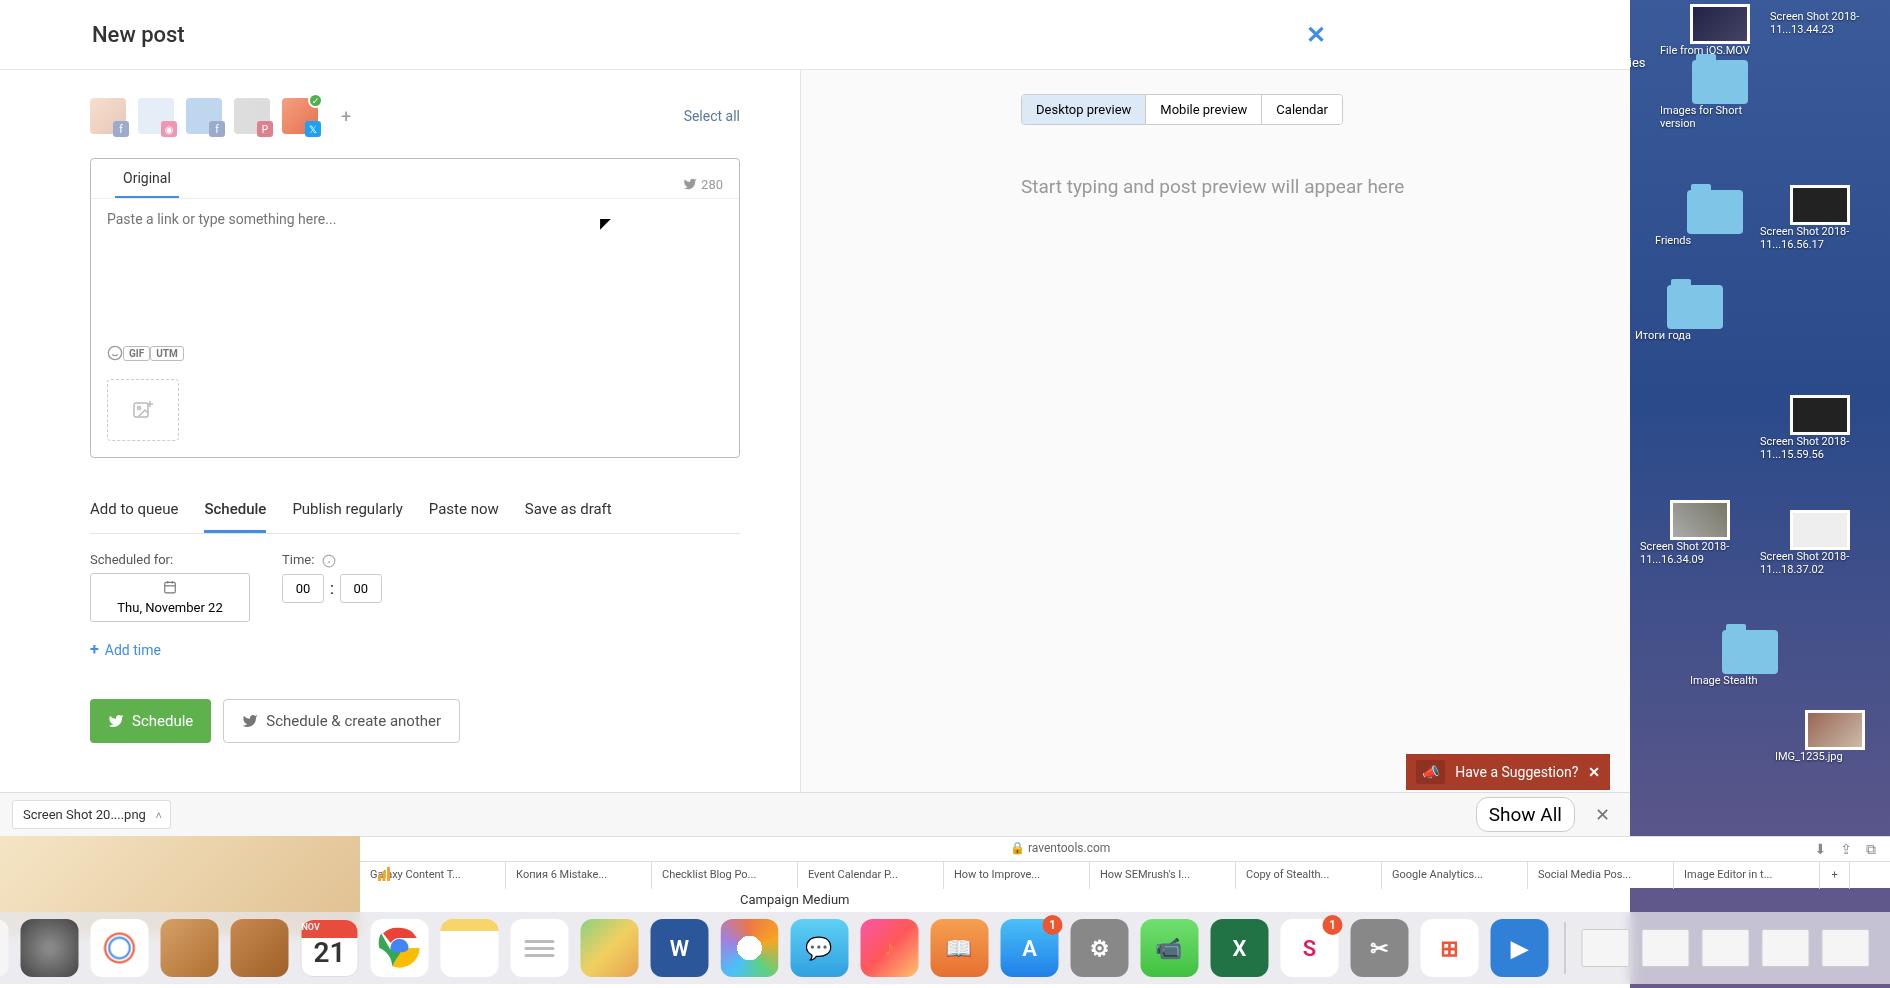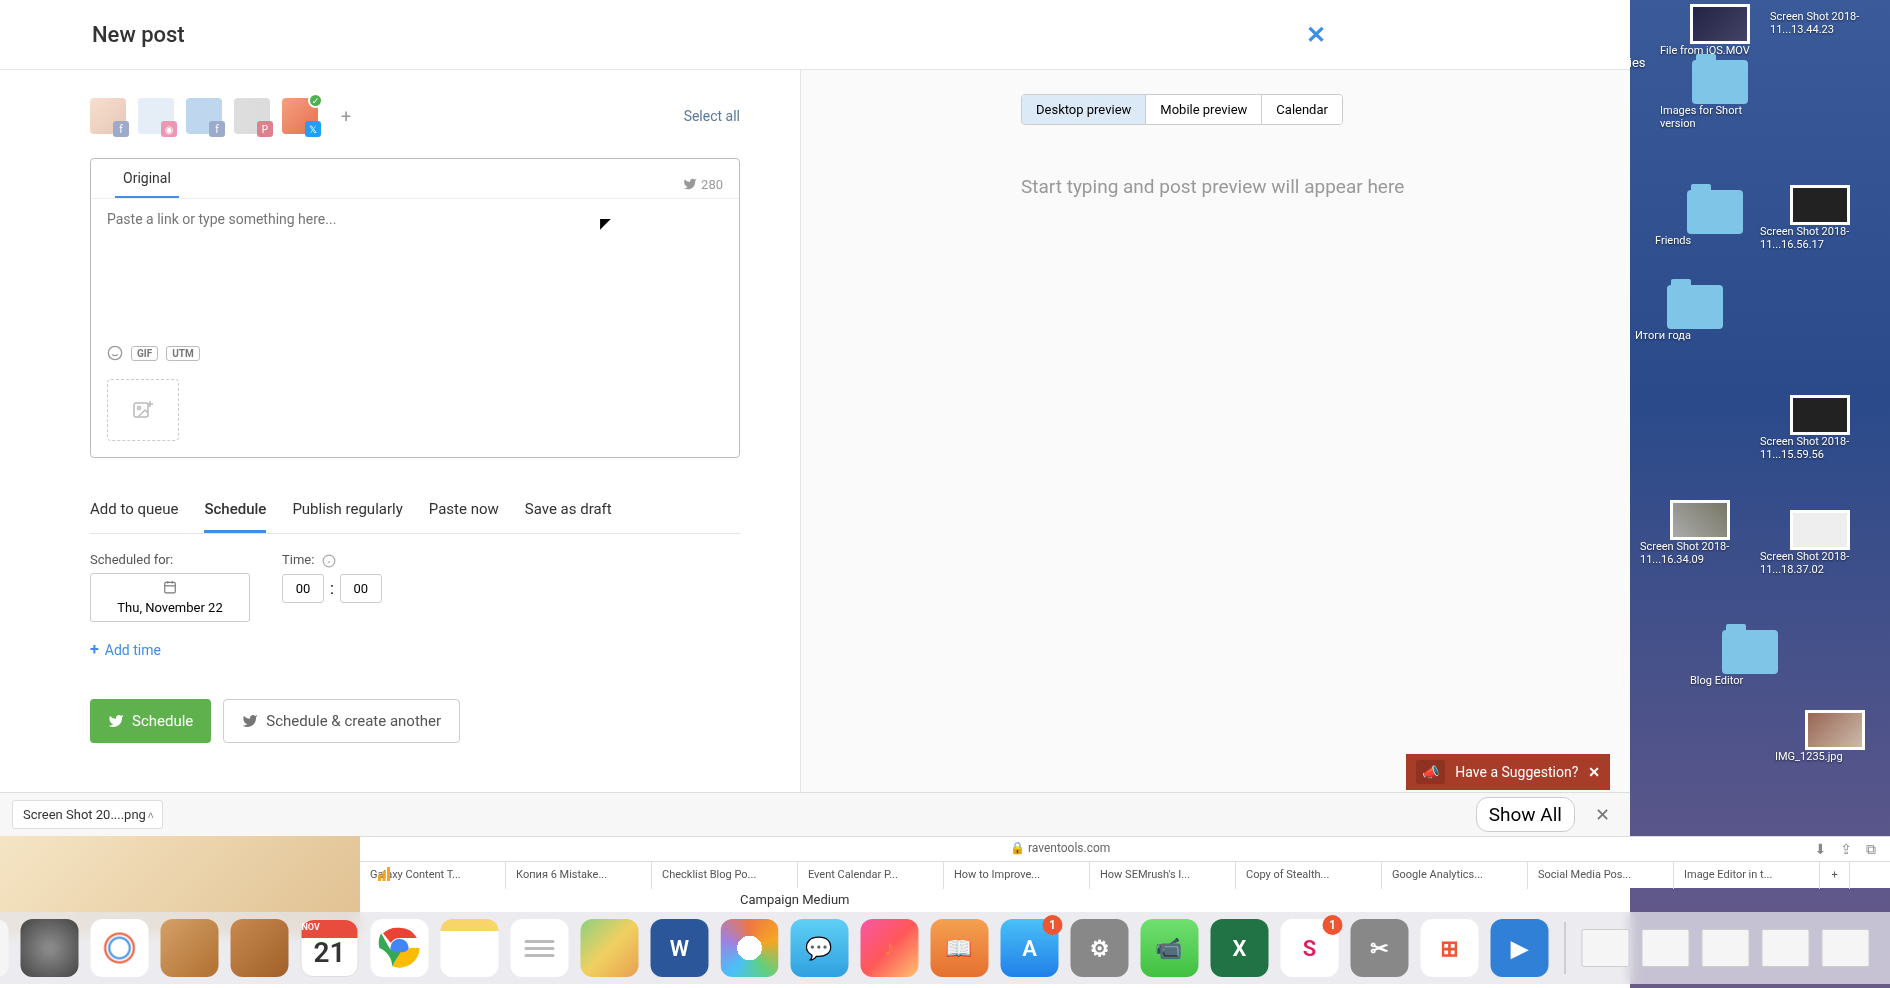--- a/index.html
+++ b/index.html
@@ -37,21 +37,21 @@
 .add-acct { width: 32px; height: 32px; display:flex;align-items:center;justify-content:center;color:#999;font-size:18px;cursor:pointer;}
 .select-all { margin-left: auto; color: #5b7a99; font-size: 14px; cursor: pointer; }
 
 
 .compose-box { border: 1px solid #bcbcbc; border-radius: 4px; min-height: 300px; display: flex; flex-direction: column; }
 .compose-tabs { display: flex; align-items: center; padding: 0 16px; border-bottom: 1px solid #eee; height: 40px; position: relative; }
 .compose-tab { padding: 10px 8px; font-size: 14px; color: #333; border-bottom: 2px solid #3e8de8; margin-left: 8px; }
 .char-count { margin-left: auto; display: flex; align-items: center; gap: 4px; color: #999; font-size: 13px; margin-top: 11px; }
 .tw-ico { width:14px;height:14px;fill:#999; }
 .compose-area { flex: 1; padding: 12px 16px; font-size: 14px; color: #999; border: none; outline: none; resize: none; width: 100%; min-height: 100px; font-family: inherit; }
-.compose-tools { padding: 6px 16px; display: flex; gap: 8px; align-items:center;}
+.compose-tools { padding: 6px 16px; display: flex; align-items:center;}
 .tool-pill { border: 1px solid #bbb; border-radius: 3px; padding: 1px 5px; font-size: 10px; font-weight: 700; color: #777; cursor: pointer; }
 .emoji-ico { width:16px;height:16px;color:#999;cursor:pointer;}
 .upload-tile { margin: 12px 16px 16px; width: 72px; height: 62px; border: 1px dashed #ccc; border-radius: 4px; display:flex;align-items:center;justify-content:center;color:#bbb;cursor:pointer;}
 
 
 .sched-tabs { display: flex; gap: 26px; border-bottom: 1px solid #e5e5e5; margin-top: 30px; }
 .sched-tab { padding: 12px 0; font-size: 15px; color: #333; cursor: pointer; border-bottom: 3px solid transparent; }
 .sched-tab.active { border-bottom-color: #3e8de8; font-weight: 500; }
 
 
@@ -78,21 +78,21 @@
 .preview-tab.active { background: #dce9f7; }
 .preview-empty { margin-top: 50px; margin-left: 180px; color: #999; font-size: 19px; }
 
 
 .suggestion-bar { position: absolute; right: 20px; bottom: 45px; background: #a73d28; color: #fff; padding: 6px 10px; font-size: 14px; display:flex;align-items:center;gap:10px; }
 .suggestion-bar .icon-box{background:rgba(0,0,0,.15);padding:4px 6px;border-radius:2px;}
 .sugg-close{cursor:pointer;font-weight:bold;}
 
 
 .download-bar { position: absolute; left: 0; top: 792px; width: 1630px; height: 44px; border-top: 1px solid #ddd; background: #f7f7f7; display:flex;align-items:center;padding:0 12px;gap:12px;}
-.dl-item { background:#fff;border:1px solid #ddd;border-radius:3px;padding:6px 16px 6px 10px;font-size:13px;color:#333;position:relative;cursor:pointer;}
+.dl-item { background:#fff;border:1px solid #ddd;border-radius:3px;padding:6px 24px 6px 10px;font-size:13px;color:#333;position:relative;cursor:pointer;}
 .dl-caret{position:absolute;right:8px;top:50%;transform:translateY(-50%);color:#888;font-size:11px;}
 .show-all{margin-left:auto;background:#fff;border:1px solid #ccc;border-radius:12px;padding:5px 12px;font-size:19px;cursor:pointer;}
 .dl-close{background:none;border:none;font-size:18px;color:#777;cursor:pointer;padding:4px 8px;}
 
 
 .desktop-bg { position: absolute; top: 0; left: 1630px; width: 260px; height: 100%; background: linear-gradient(180deg,#3a5a9a,#2a4a8a 40%,#6a5a8a); }
 .desktop-photo { position:absolute;left:0;top:836px;width:360px;height:100px;background:linear-gradient(135deg,#f5e5c5,#e0c090);}
 .desk-icon { position: absolute; color:#fff; font-size:11px; text-shadow:0 1px 2px rgba(0,0,0,.6); width:120px;}
 .desk-folder { width:56px;height:44px;background:#7fc5e8;border-radius:4px;margin:0 auto;position:relative;}
 .desk-folder::before{content:"";position:absolute;top:-6px;left:4px;width:20px;height:8px;background:#7fc5e8;border-radius:2px 2px 0 0;}
@@ -181,21 +181,21 @@
 <div class="desk-icon" style="left:1640px;top:500px">
     <div class="desk-thumb" style="background:linear-gradient(45deg,#aaa,#776)"></div>
     <div>Screen Shot 2018-11...16.34.09</div>
   </div>
 <div class="desk-icon" style="left:1760px;top:510px">
     <div class="desk-thumb light"></div>
     <div>Screen Shot 2018-11...18.37.02</div>
   </div>
 <div class="desk-icon" style="left:1690px;top:630px">
     <div class="desk-folder"></div>
-    <div>Blog Editor</div>
+    <div>Image Stealth</div>
   </div>
 <div class="desk-icon" style="left:1775px;top:710px">
     <div class="desk-thumb" style="background:linear-gradient(135deg,#965,#cba)"></div>
     <div>IMG_1235.jpg</div>
   </div>
 
 <div class="app-window">
   <div class="modal-header">
     <div class="modal-title">New post</div>
     <button class="close-btn">✕</button>

